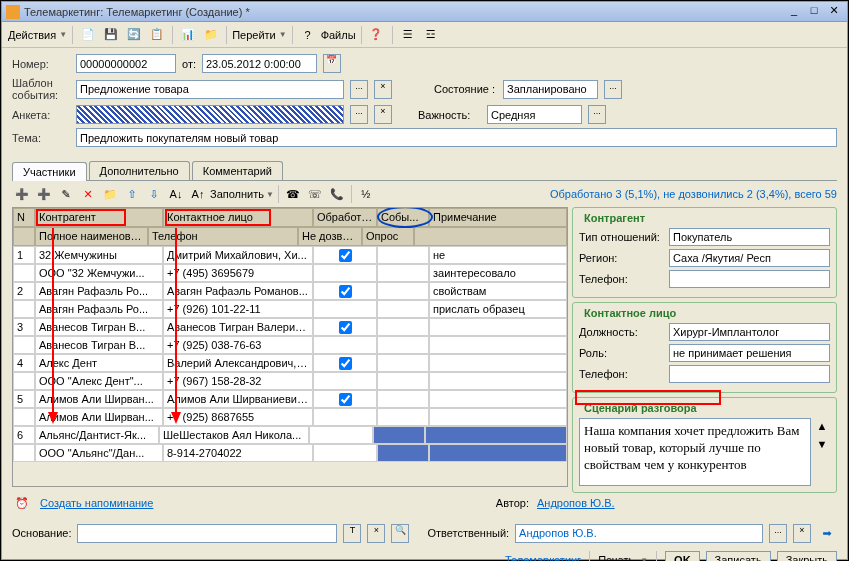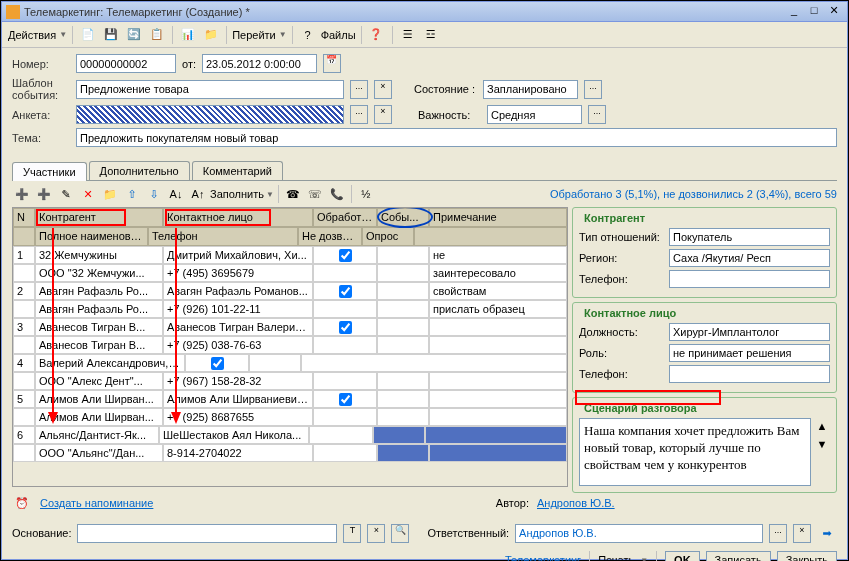--- a/index.html
+++ b/index.html
@@ -91,21 +91,21 @@
       <input class="inp" style="width: 100px;" value="00000000002">
       <span>от:</span>
       <input class="inp" style="width: 115px;" value="23.05.2012 0:00:00">
       <div class="inp-dots">📅</div>
     </div>
     <div class="form-row">
       <span class="form-label">Шаблон события:</span>
       <input class="inp" style="width: 268px;" value="Предложение товара">
       <div class="inp-dots">...</div>
       <div class="inp-dots">×</div>
-      <span style="width:63px;margin-left:16px">Состояние :</span>
+      <span style="width:63px;margin-left:36px">Состояние :</span>
       <input class="inp" style="width: 95px;" value="Запланировано">
       <div class="inp-dots">...</div>
     </div>
     <div class="form-row">
       <span class="form-label">Анкета:</span>
       <div class="inp hatched" style="width:268px"></div>
       <div class="inp-dots">...</div>
       <div class="inp-dots">×</div>
       <span style="width:63px;margin-left:20px">Важность:</span>
       <input class="inp" style="width: 95px;" value="Средняя">
@@ -206,20 +206,21 @@
           <div class="grid-row">
             <div class="gc" style="width:22px"></div>
   <div class="gc" style="width:128px">Аванесов Тигран В...</div>
   <div class="gc" style="width:150px">+7 (925) 038-76-63</div>
   <div class="gc" style="width:64px;text-align:center"> </div>
   <div class="gc " style="width:52px"></div>
   <div class="gc " style="flex:1"></div>
           </div>
           <div class="grid-row">
             <div class="gc" style="width:22px">4</div>
+  <div class="gc" style="width:128px">Алекс Дент</div>
   <div class="gc" style="width:150px">Валерий Александрович, Х...</div>
   <div class="gc" style="width:64px;text-align:center"><input type="checkbox" class="chk" checked="" style=""></div>
   <div class="gc " style="width:52px"></div>
   <div class="gc " style="flex:1"></div>
           </div>
           <div class="grid-row">
             <div class="gc" style="width:22px"></div>
   <div class="gc" style="width:128px">ООО "Алекс Дент"...</div>
   <div class="gc" style="width:150px">+7 (967) 158-28-32</div>
   <div class="gc" style="width:64px;text-align:center"> </div>

